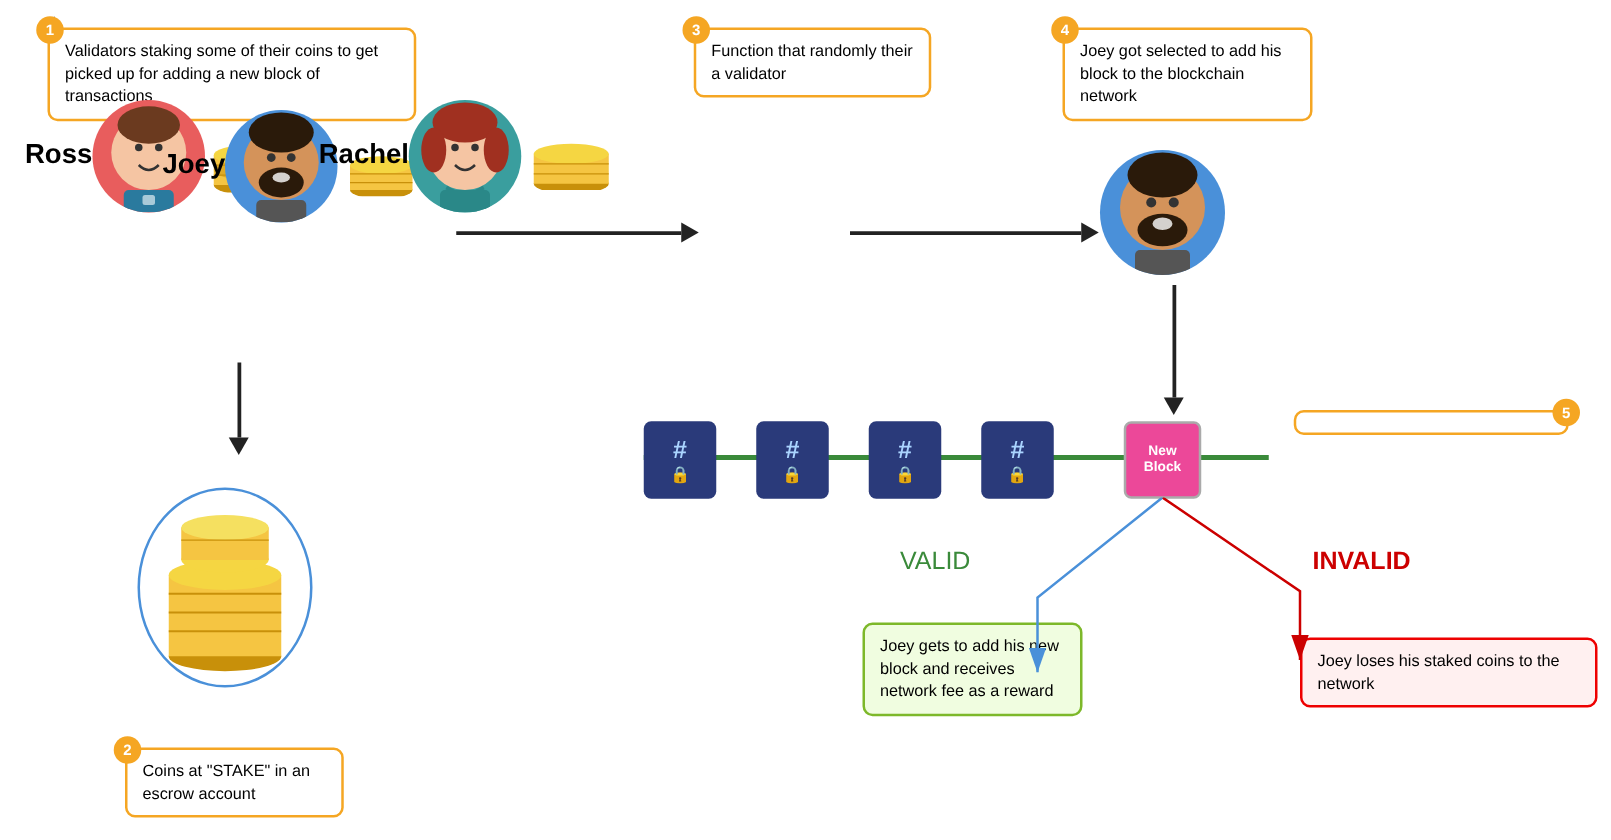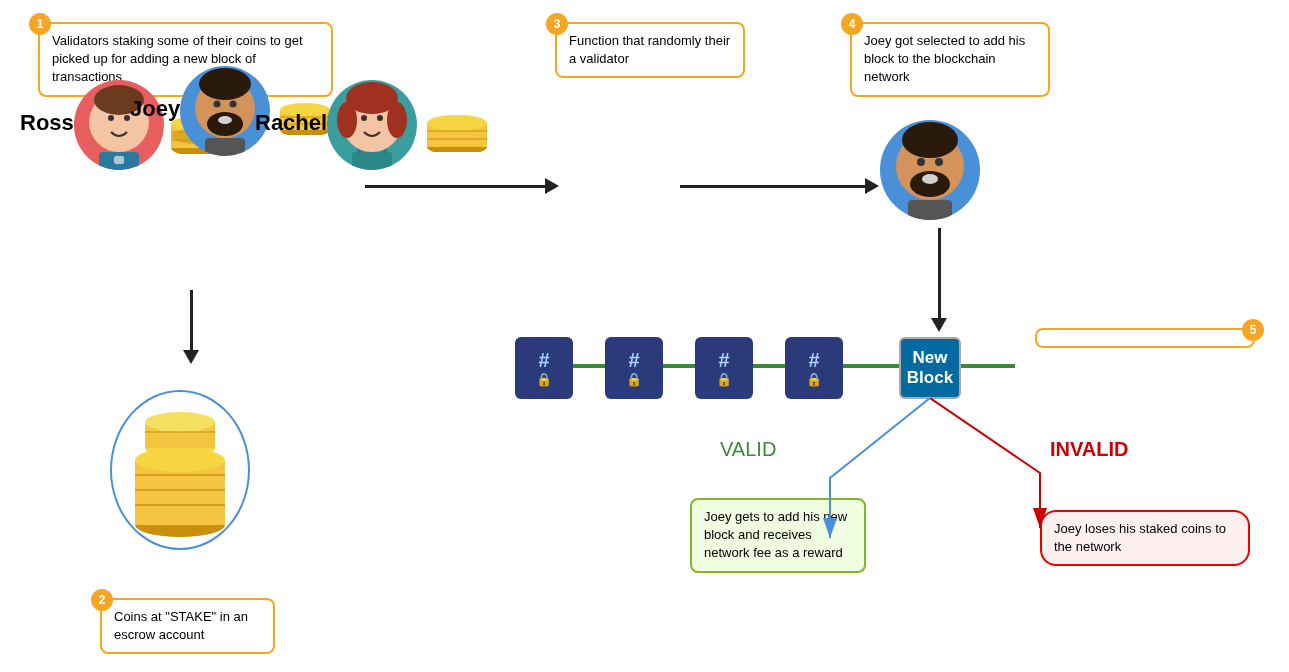--- a/index.html
+++ b/index.html
@@ -136,23 +136,23 @@
     .block-hash {
       font-size: 20px;
       color: #aad4ff;
       font-weight: bold;
     }
     .block-lock {
       font-size: 13px;
       color: #f5a623;
     }
     .block-new {
-      background: #0369a1;
+      background: #ec4899;
       border: 2px solid #aaa;
-      font-size: 17px;
+      font-size: 11px;
       font-weight: bold;
       color: #fff;
       text-align: center;
       line-height: 1.2;
     }
 
     
     .fx-box {
       position: absolute;
       width: 110px;
@@ -248,21 +248,21 @@
       <ellipse cx="35" cy="44" rx="28" ry="8" fill="#c8900a"></ellipse>
       <rect x="7" y="20" width="56" height="24" fill="#f5c542"></rect>
       <ellipse cx="35" cy="20" rx="28" ry="8" fill="#f5d642"></ellipse>
       <ellipse cx="35" cy="32" rx="28" ry="8" fill="#c8900a" opacity="0.5"></ellipse>
 
       <line x1="7" y1="28" x2="63" y2="28" stroke="#c8900a" stroke-width="1"></line>
       <line x1="7" y1="36" x2="63" y2="36" stroke="#c8900a" stroke-width="1"></line>
     </svg>
   </div>
 
-  <div class="person" style="left:130px;top:66px;justify-content:center;">
+  <div class="person" style="left:130px;top:88px;justify-content:center;">
     <div class="person-name">Joey</div>
     <div class="avatar-circle avatar-joey">
       <svg width="90" height="90" viewBox="0 0 90 90">
         <circle cx="45" cy="42" r="30" fill="#d4935a"></circle>
 
         <ellipse cx="45" cy="18" rx="26" ry="16" fill="#2a1a0a"></ellipse>
 
         <ellipse cx="45" cy="58" rx="18" ry="12" fill="#2a1a0a"></ellipse>
 
         <circle cx="37" cy="38" r="3.5" fill="#333"></circle>
@@ -419,17 +419,17 @@
       <marker id="arrow-red" markerWidth="10" markerHeight="7" refX="10" refY="3.5" orient="auto">
         <polygon points="0 0, 10 3.5, 0 7" fill="#cc0000"></polygon>
       </marker>
     </defs>
   </svg>
 
   <div class="callout callout-green" style="left:690px;top:498px;width:176px;">
     <span>Joey gets to add his new block and receives network fee as a reward</span>
   </div>
 
-  <div class="callout callout-red" style="left:1040px;top:510px;width:210px;border-radius:16px;">
+  <div class="callout callout-red" style="left:1040px;top:510px;width:238px;">
     <span>Joey loses his staked coins to the network</span>
   </div>
 
 </div>
 
 </body></html>

